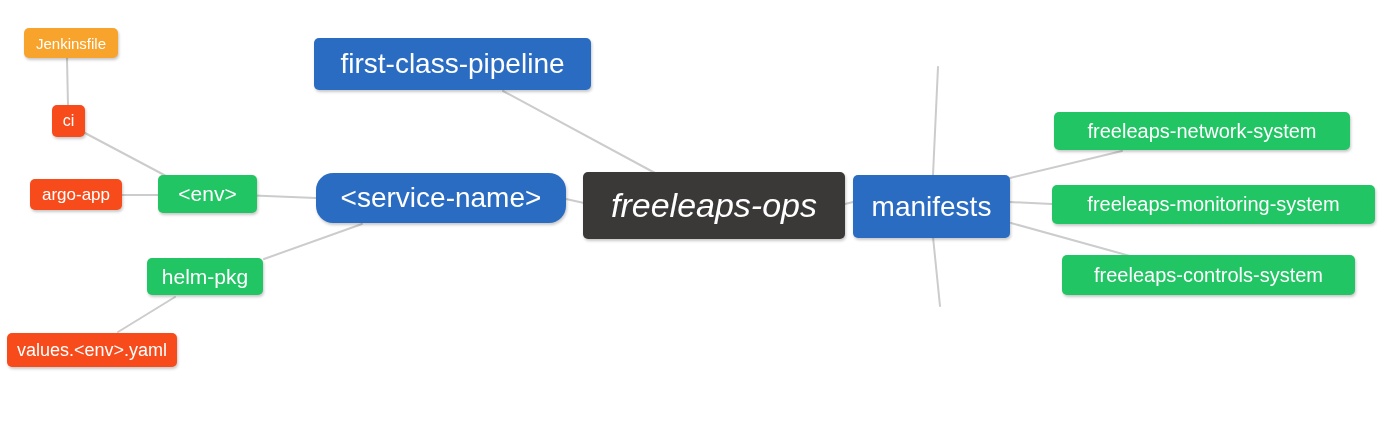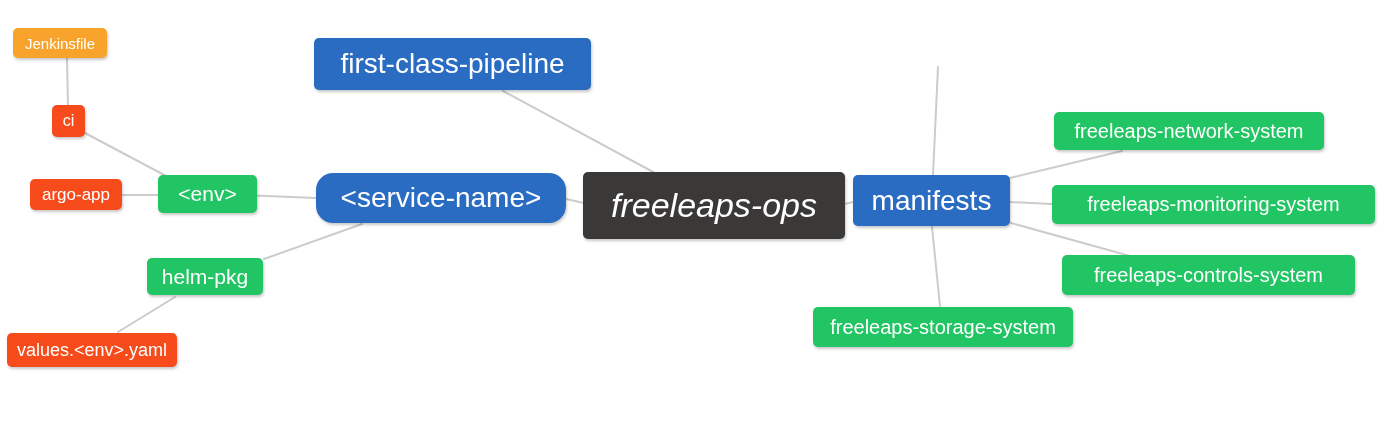--- a/index.html
+++ b/index.html
@@ -61,42 +61,41 @@
     <line x1="503" y1="91" x2="655" y2="173"></line>
     <line x1="566" y1="199" x2="584" y2="203"></line>
     <line x1="845" y1="204" x2="853" y2="202"></line>
     <line x1="938" y1="67" x2="933" y2="175"></line>
     <line x1="1010" y1="178" x2="1122" y2="151"></line>
     <line x1="1010" y1="202" x2="1052" y2="204"></line>
     <line x1="1011" y1="223" x2="1130" y2="256"></line>
     <line x1="932" y1="227" x2="940" y2="306"></line>
   </svg>
 
-  <div class="node orange" style="left:13px;  top:28px;  width:94px;  height:30px; font-size:15px;">Jenkinsfile</div>
+  <div class="node orange" style="left:24px;  top:28px;  width:94px;  height:30px; font-size:15px;">Jenkinsfile</div>
 
   <div class="node red" style="left:52px;  top:105px; width:33px;  height:32px; font-size:16px;">ci</div>
 
   <div class="node red" style="left:30px;  top:179px; width:92px;  height:31px; font-size:17px;">argo-app</div>
 
   <div class="node green" style="left:158px; top:175px; width:99px;  height:38px; font-size:21px;">&lt;env&gt;</div>
 
   <div class="node green" style="left:147px; top:258px; width:116px; height:37px; font-size:21px;">helm-pkg</div>
 
   <div class="node red" style="left:7px;   top:333px; width:170px; height:34px; font-size:18px;">values.&lt;env&gt;.yaml</div>
 
   <div class="node blue" style="left:314px; top:38px;  width:277px; height:52px; font-size:28px;">first-class-pipeline</div>
 
   <div class="node blue" style="left:316px; top:173px; width:250px; height:50px; font-size:28px;border-radius:17px;">&lt;service-name&gt;</div>
 
   <div class="node dark" style="left:583px; top:172px; width:262px; height:67px; font-size:34px;">freeleaps-ops</div>
 
-  <div class="node blue" style="left:853px; top:175px; width:157px; height:51px; font-size:28px;">manifests</div>
+  <div class="node blue" style="left:853px; top:175px; width:157px; height:63px; font-size:28px;">manifests</div>
 
 
-  <div class="node green" style="left:1054px; top:112px; width:270px; height:38px; font-size:20px;">freeleaps-network-system</div>
+  <div class="node green" style="left:1054px; top:112px; width:296px; height:38px; font-size:20px;">freeleaps-network-system</div>
 
   <div class="node green" style="left:1052px; top:185px; width:323px; height:39px; font-size:20px;">freeleaps-monitoring-system</div>
 
   <div class="node green" style="left:1062px; top:255px; width:293px; height:40px; font-size:20px;">freeleaps-controls-system</div>
 
-  <div class="node green" style="left:813px; top:307px; width:260px; height:40px; font-size:20px;">freeleaps-storage-system</div>
 
 </div>
 
 </body></html>

